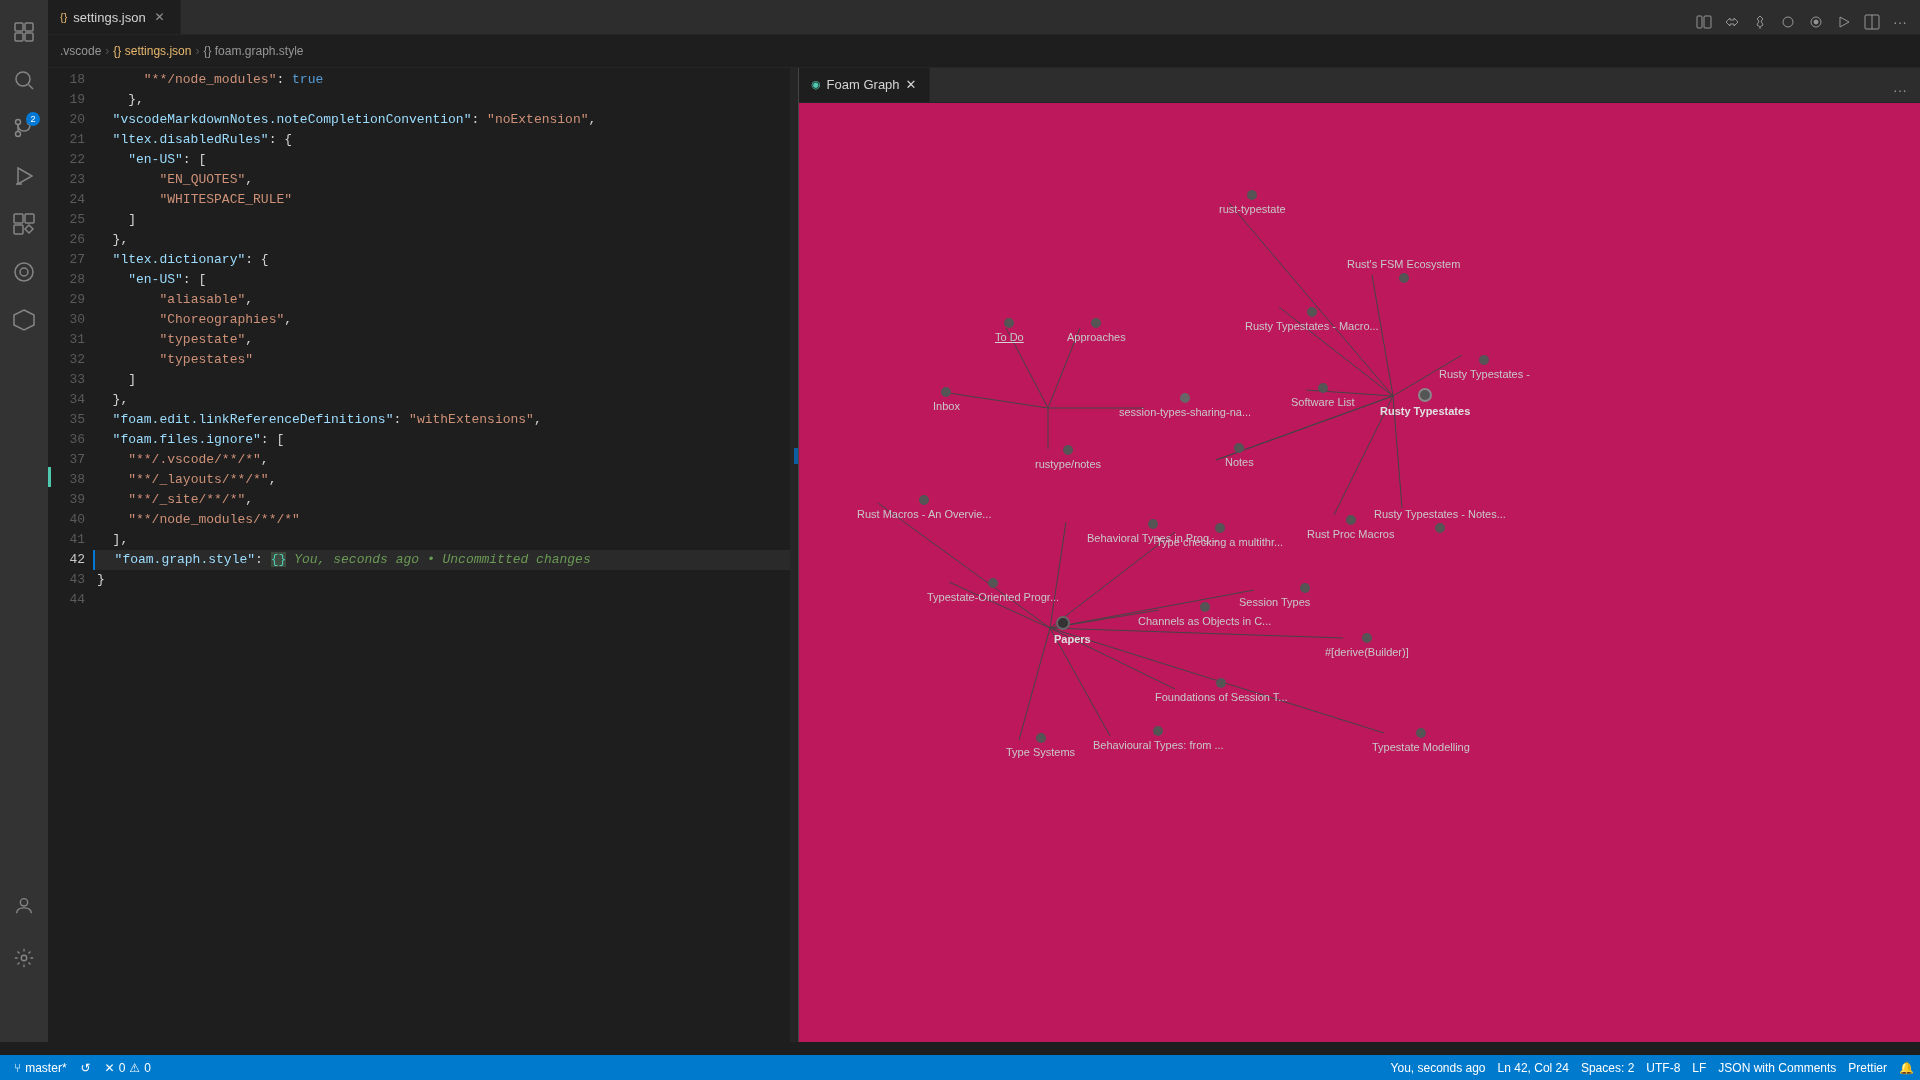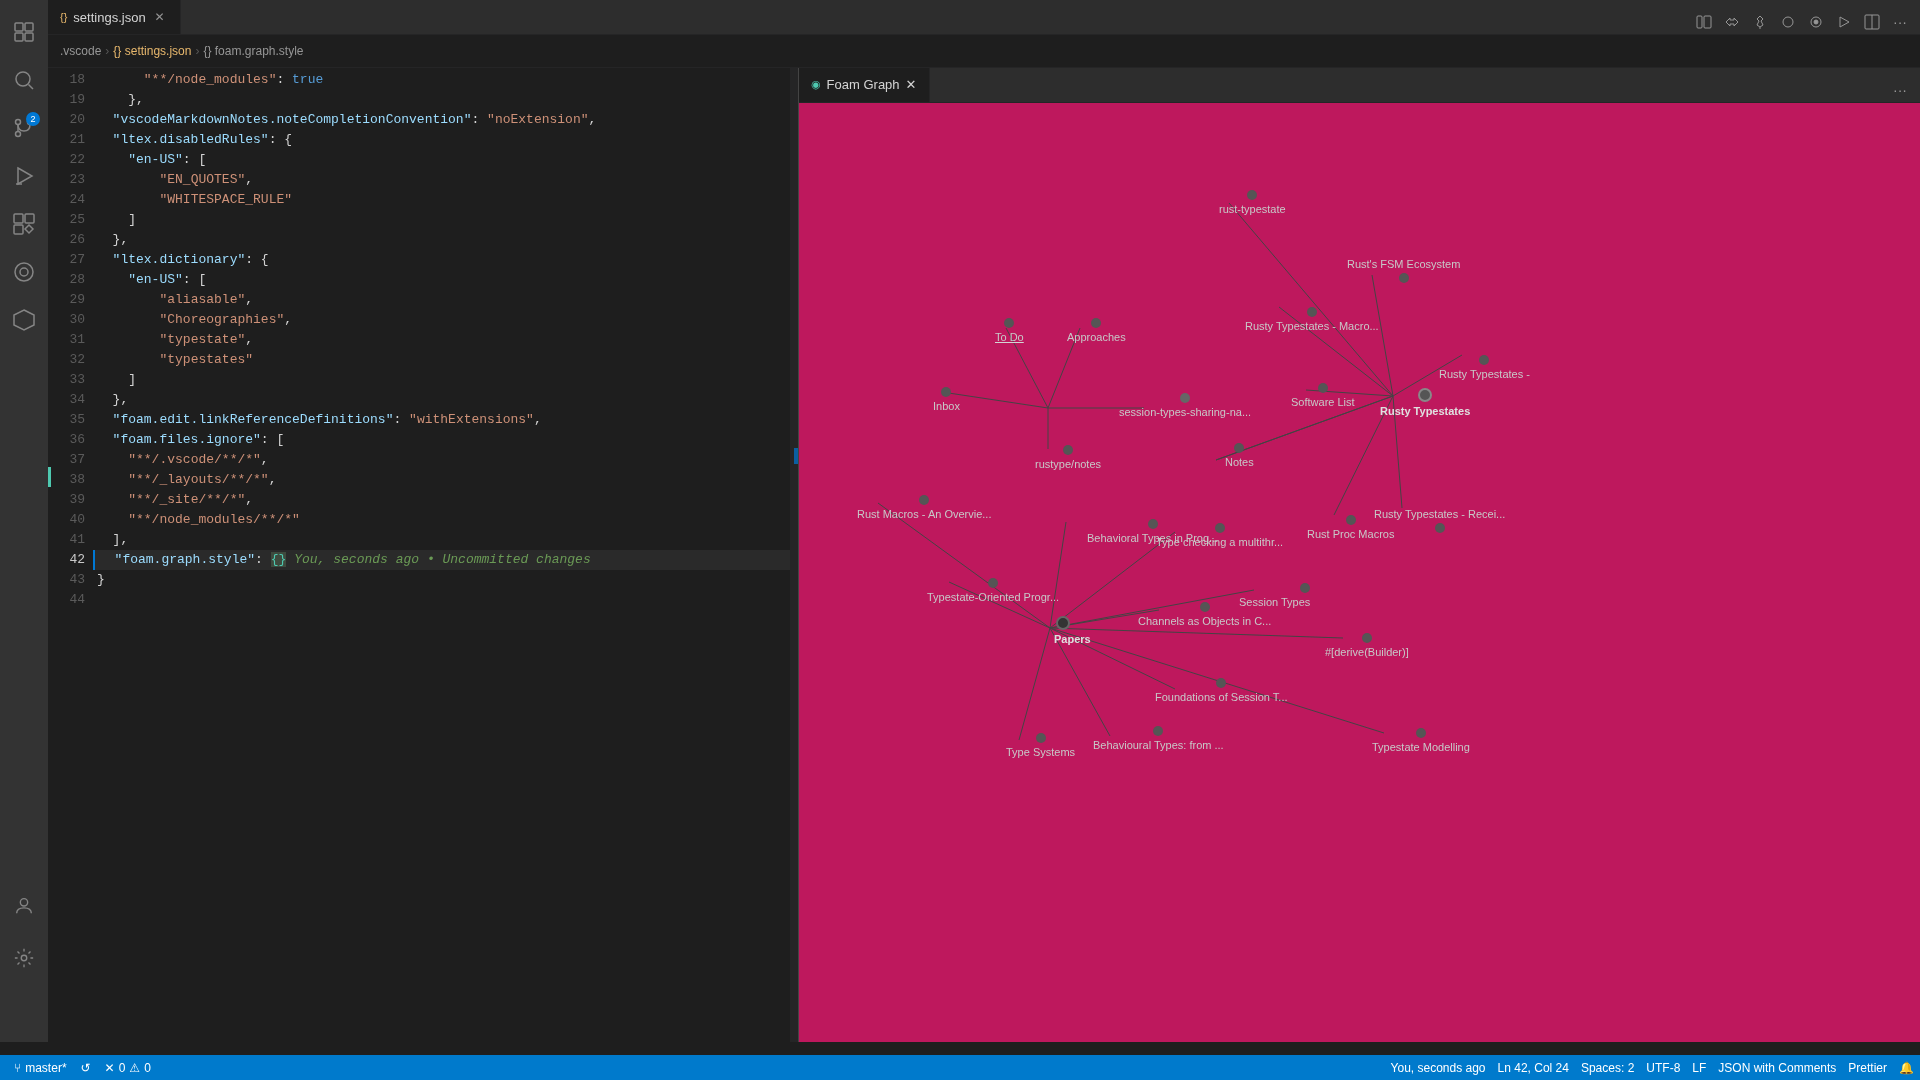--- a/index.html
+++ b/index.html
@@ -676,21 +676,21 @@
           <div class="node-dot large" style="background: #555; border-color: #888; width: 14px; height: 14px;"></div>
           <div class="node-label" style="color: #e0e0e0; font-weight: bold;">Rusty Typestates</div>
         </div>
 
         <div class="graph-node" style="left: 492px; top: 280px;">
           <div class="node-dot"></div>
           <div class="node-label">Software List</div>
         </div>
 
         <div class="graph-node" style="left: 575px; top: 405px;">
-          <div class="node-label">Rusty Typestates - Recei...</div>
+          <div class="node-label">Rusty Typestates - Notes...</div>
           <div class="node-dot"></div>
         </div>
 
         <div class="graph-node" style="left: 508px; top: 412px;">
           <div class="node-dot"></div>
           <div class="node-label">Rust Proc Macros</div>
         </div>
 
         <div class="graph-node" style="left: 407px; top: 340px; margin-left: 19px;">
           <div class="node-dot"></div>

